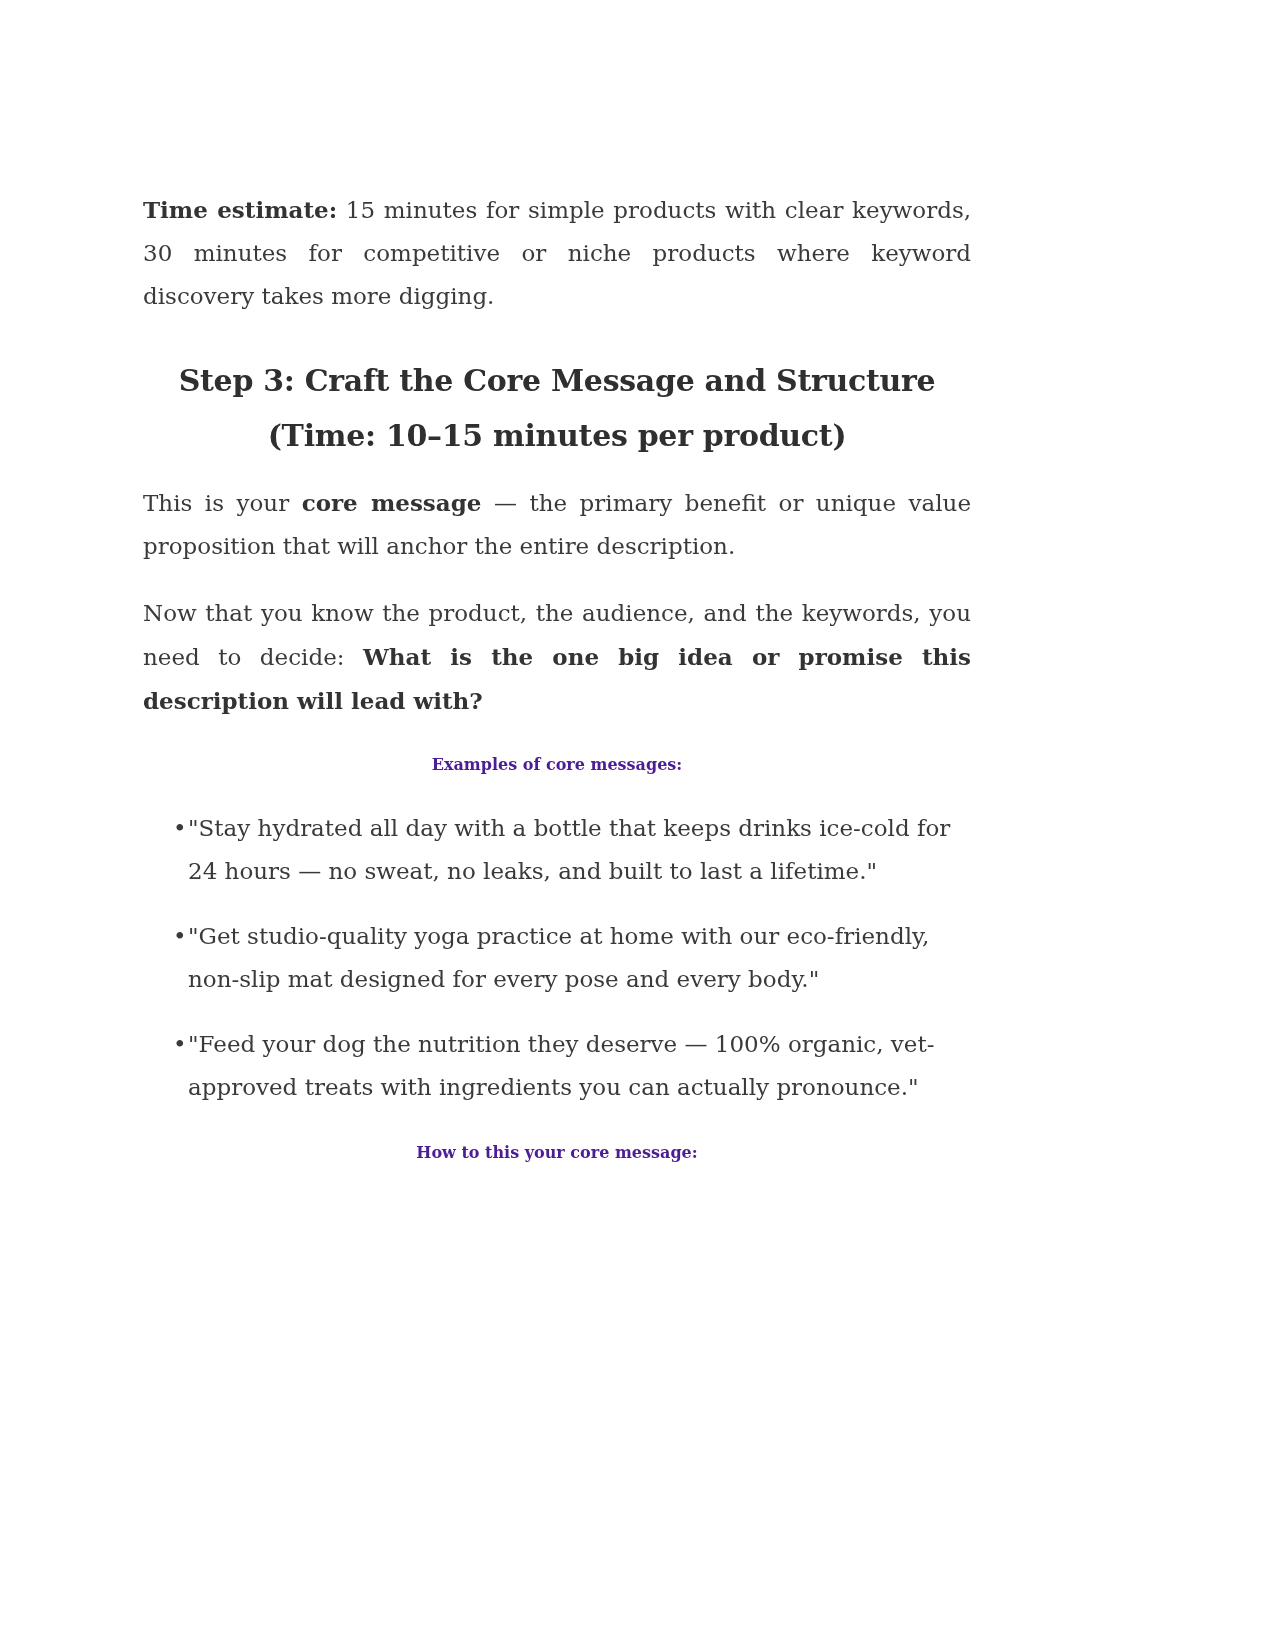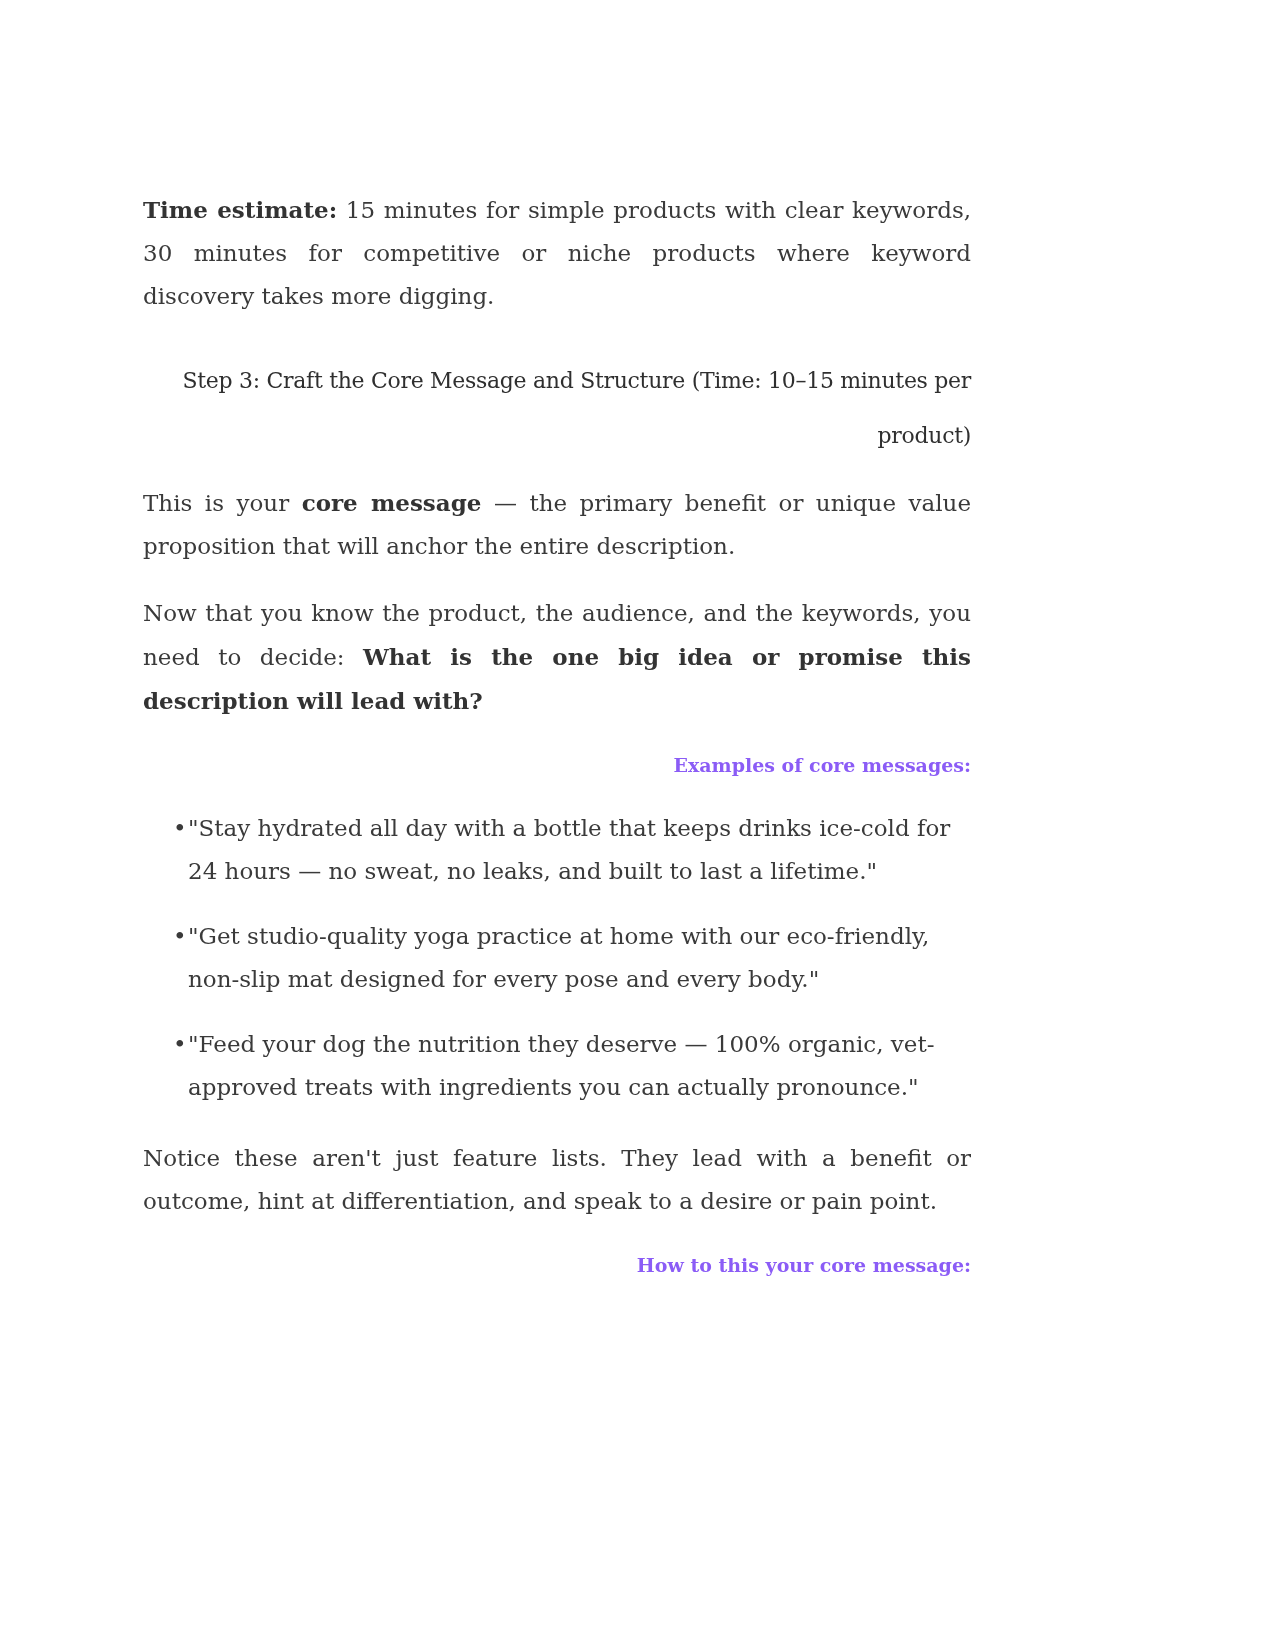--- a/index.html
+++ b/index.html
@@ -18,35 +18,35 @@
     font-size: 23px;
     line-height: 43px;
     color: #3a3a3a;
     overflow: hidden;
   }
   p.body {
     margin: 0 0 24px 0;
     text-align: justify;
   }
   h2.section-heading {
-    font-size: 22px;
+    font-size: 30px;
     line-height: 55px;
-    font-weight: 400;
+    font-weight: 700;
     color: #2f2f2f;
     margin: 35px 0 18px 0;
     letter-spacing: -0.3px;
-    text-align: right;
+    text-align: center;
   }
   h3.sub-heading {
-    font-size: 19px;
+    font-size: 16px;
     line-height: 32px;
     font-weight: 700;
-    color: #8b5cf6;
+    color: #4c1d95;
     margin: 26px 0 26px 0;
-    text-align: right;
+    text-align: center;
   }
   ul.bullet-list {
     list-style: none;
     margin: 0 0 28px 0;
     padding: 0;
   }
   ul.bullet-list li {
     position: relative;
     padding-left: 45px;
     margin: 0 0 22px 0;
@@ -84,21 +84,20 @@
   <p class="body"><span>Now that you know the product, the audience, and the keywords, you need to decide: </span><strong>What is the one big idea or promise this description will lead with?</strong></p>
 
   <h3 class="sub-heading">Examples of core messages:</h3>
 
   <ul class="bullet-list">
     <li>"Stay hydrated all day with a bottle that keeps drinks ice-cold for 24 hours — no sweat, no leaks, and built to last a lifetime."</li>
     <li>"Get studio-quality yoga practice at home with our eco-friendly, non-slip mat designed for every pose and every body."</li>
     <li>"Feed your dog the nutrition they deserve — 100% organic, vet-approved treats with ingredients you can actually pronounce."</li>
   </ul>
 
-  <p class="body">Notice these aren't just feature lists. They lead with a benefit or outcome, hint at differentiation, and speak to a desire or pain point.</p>
 
   <h3 class="sub-heading">How to this your core message:</h3>
 
   <ul class="bullet-list">
   </ul>
 
   <div class="page-number">26</div>
 
 </div>
 

